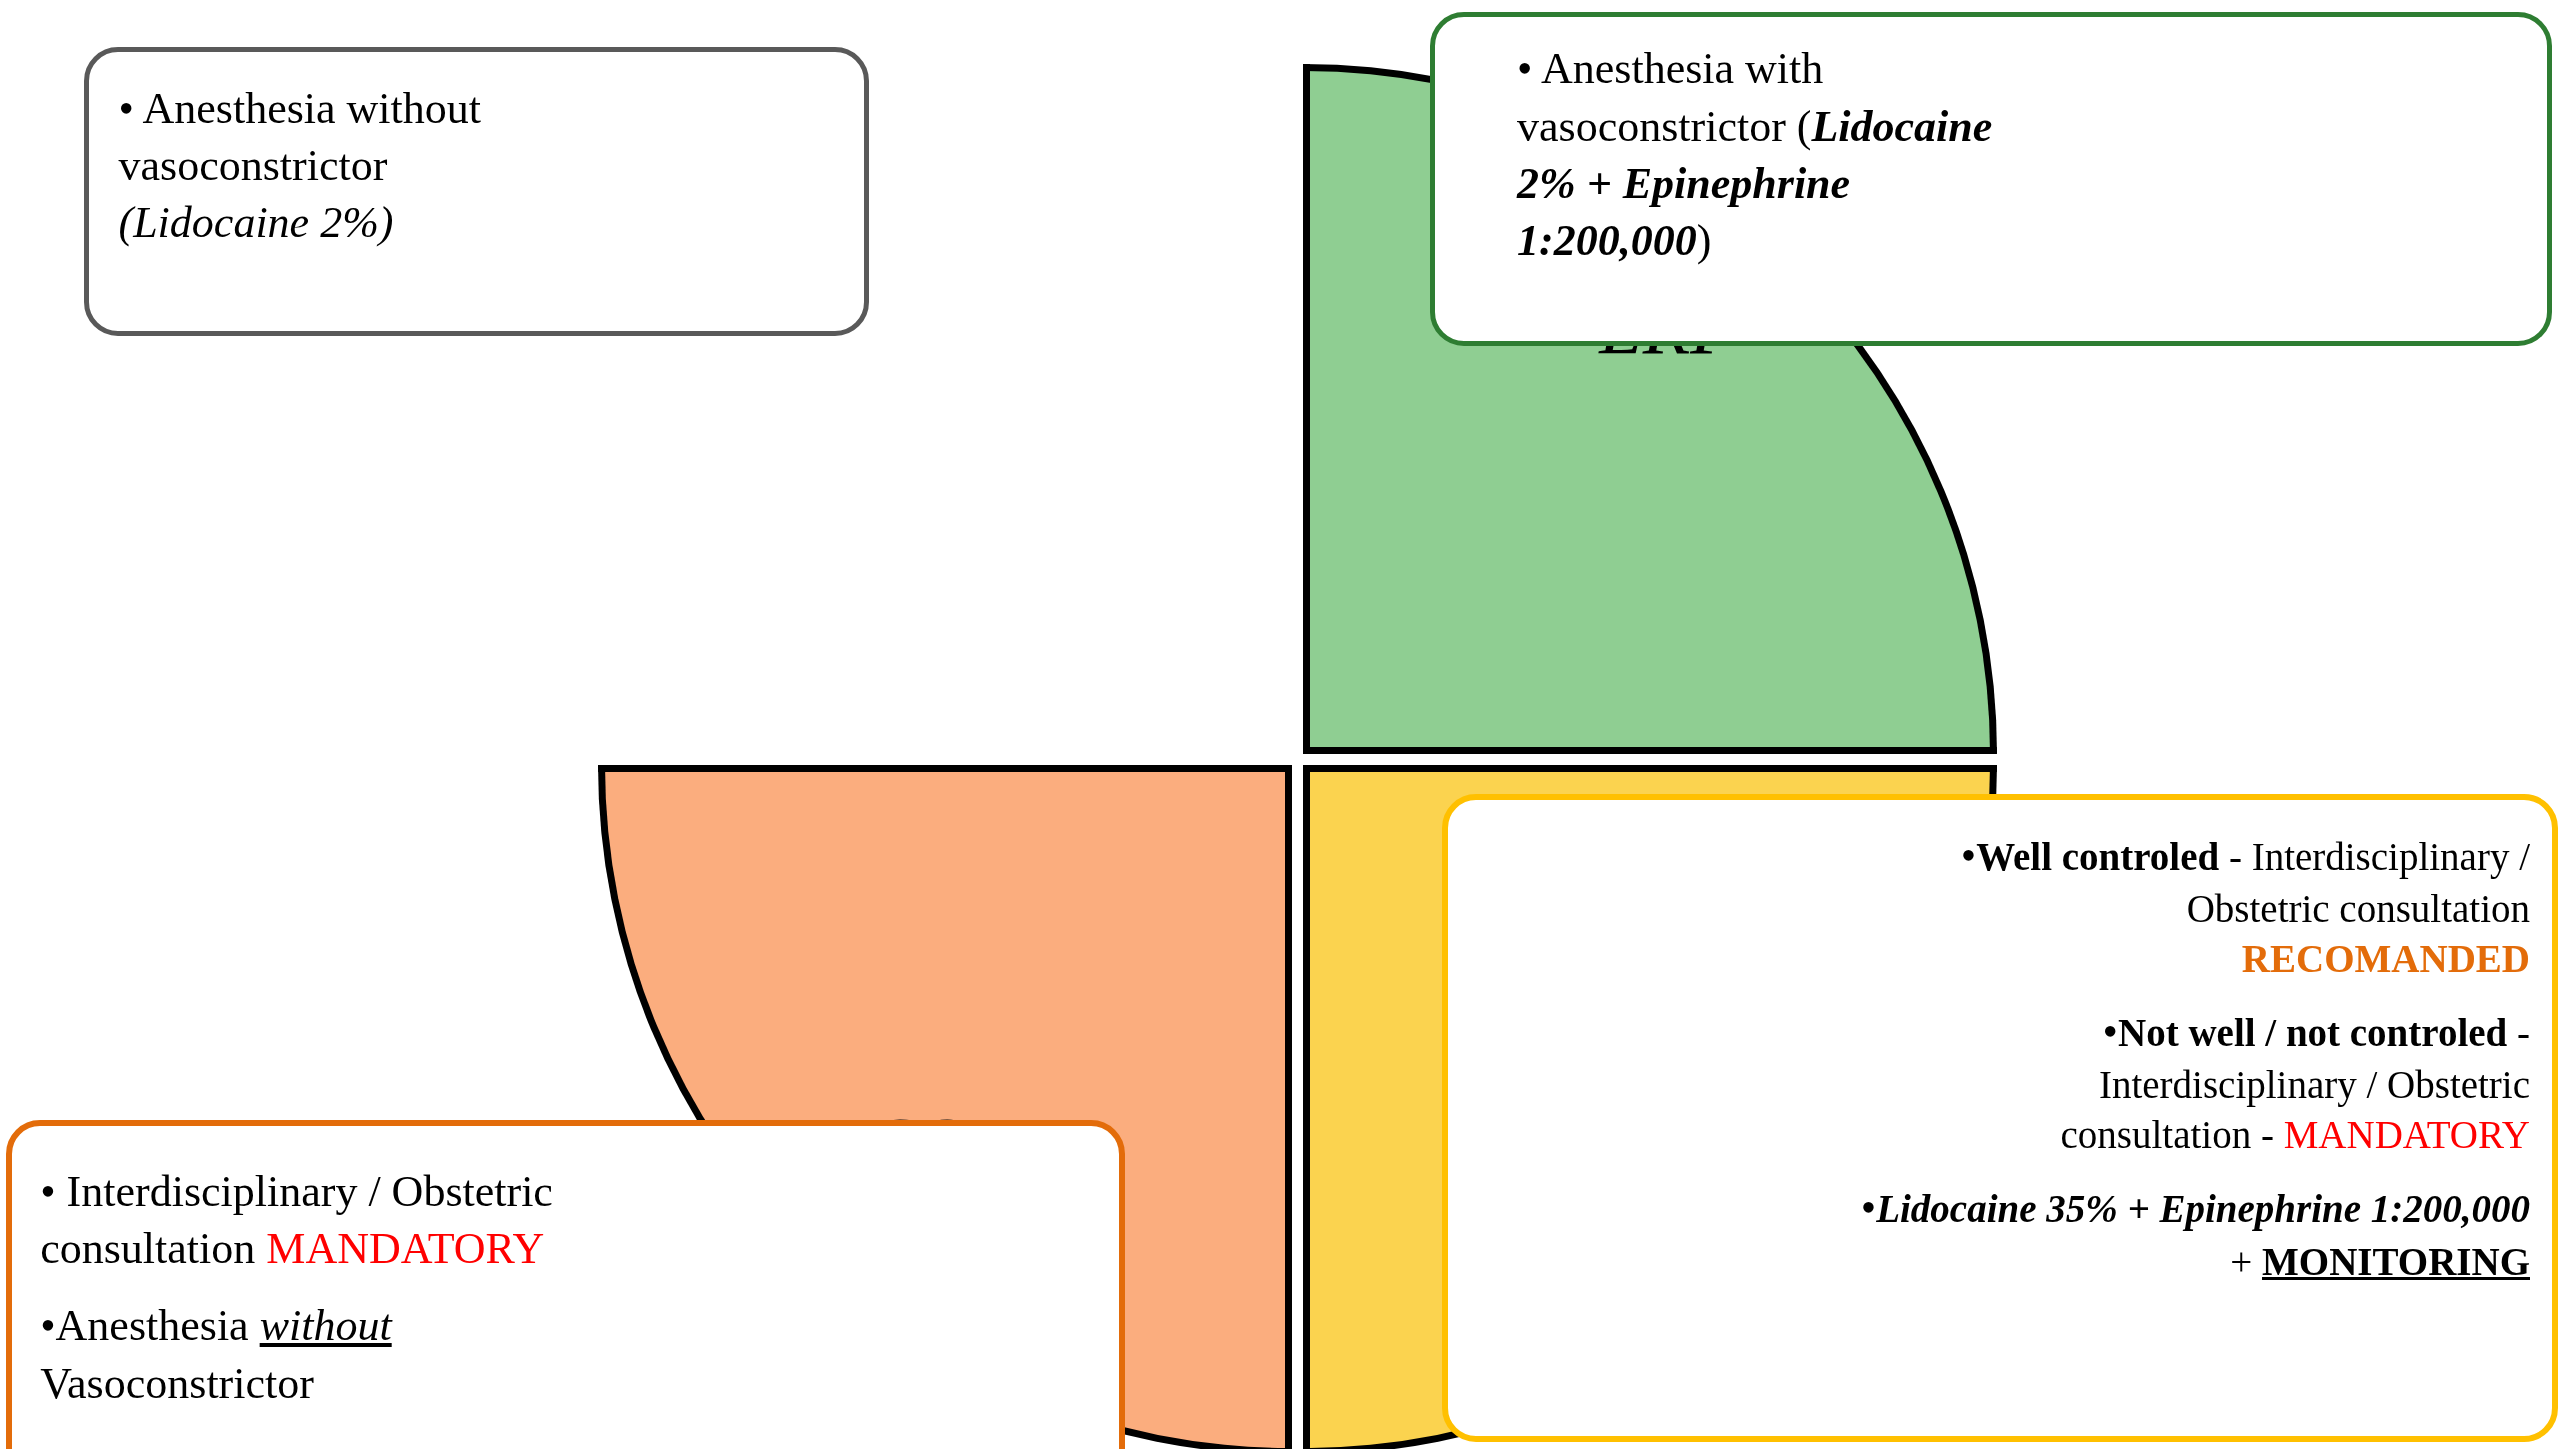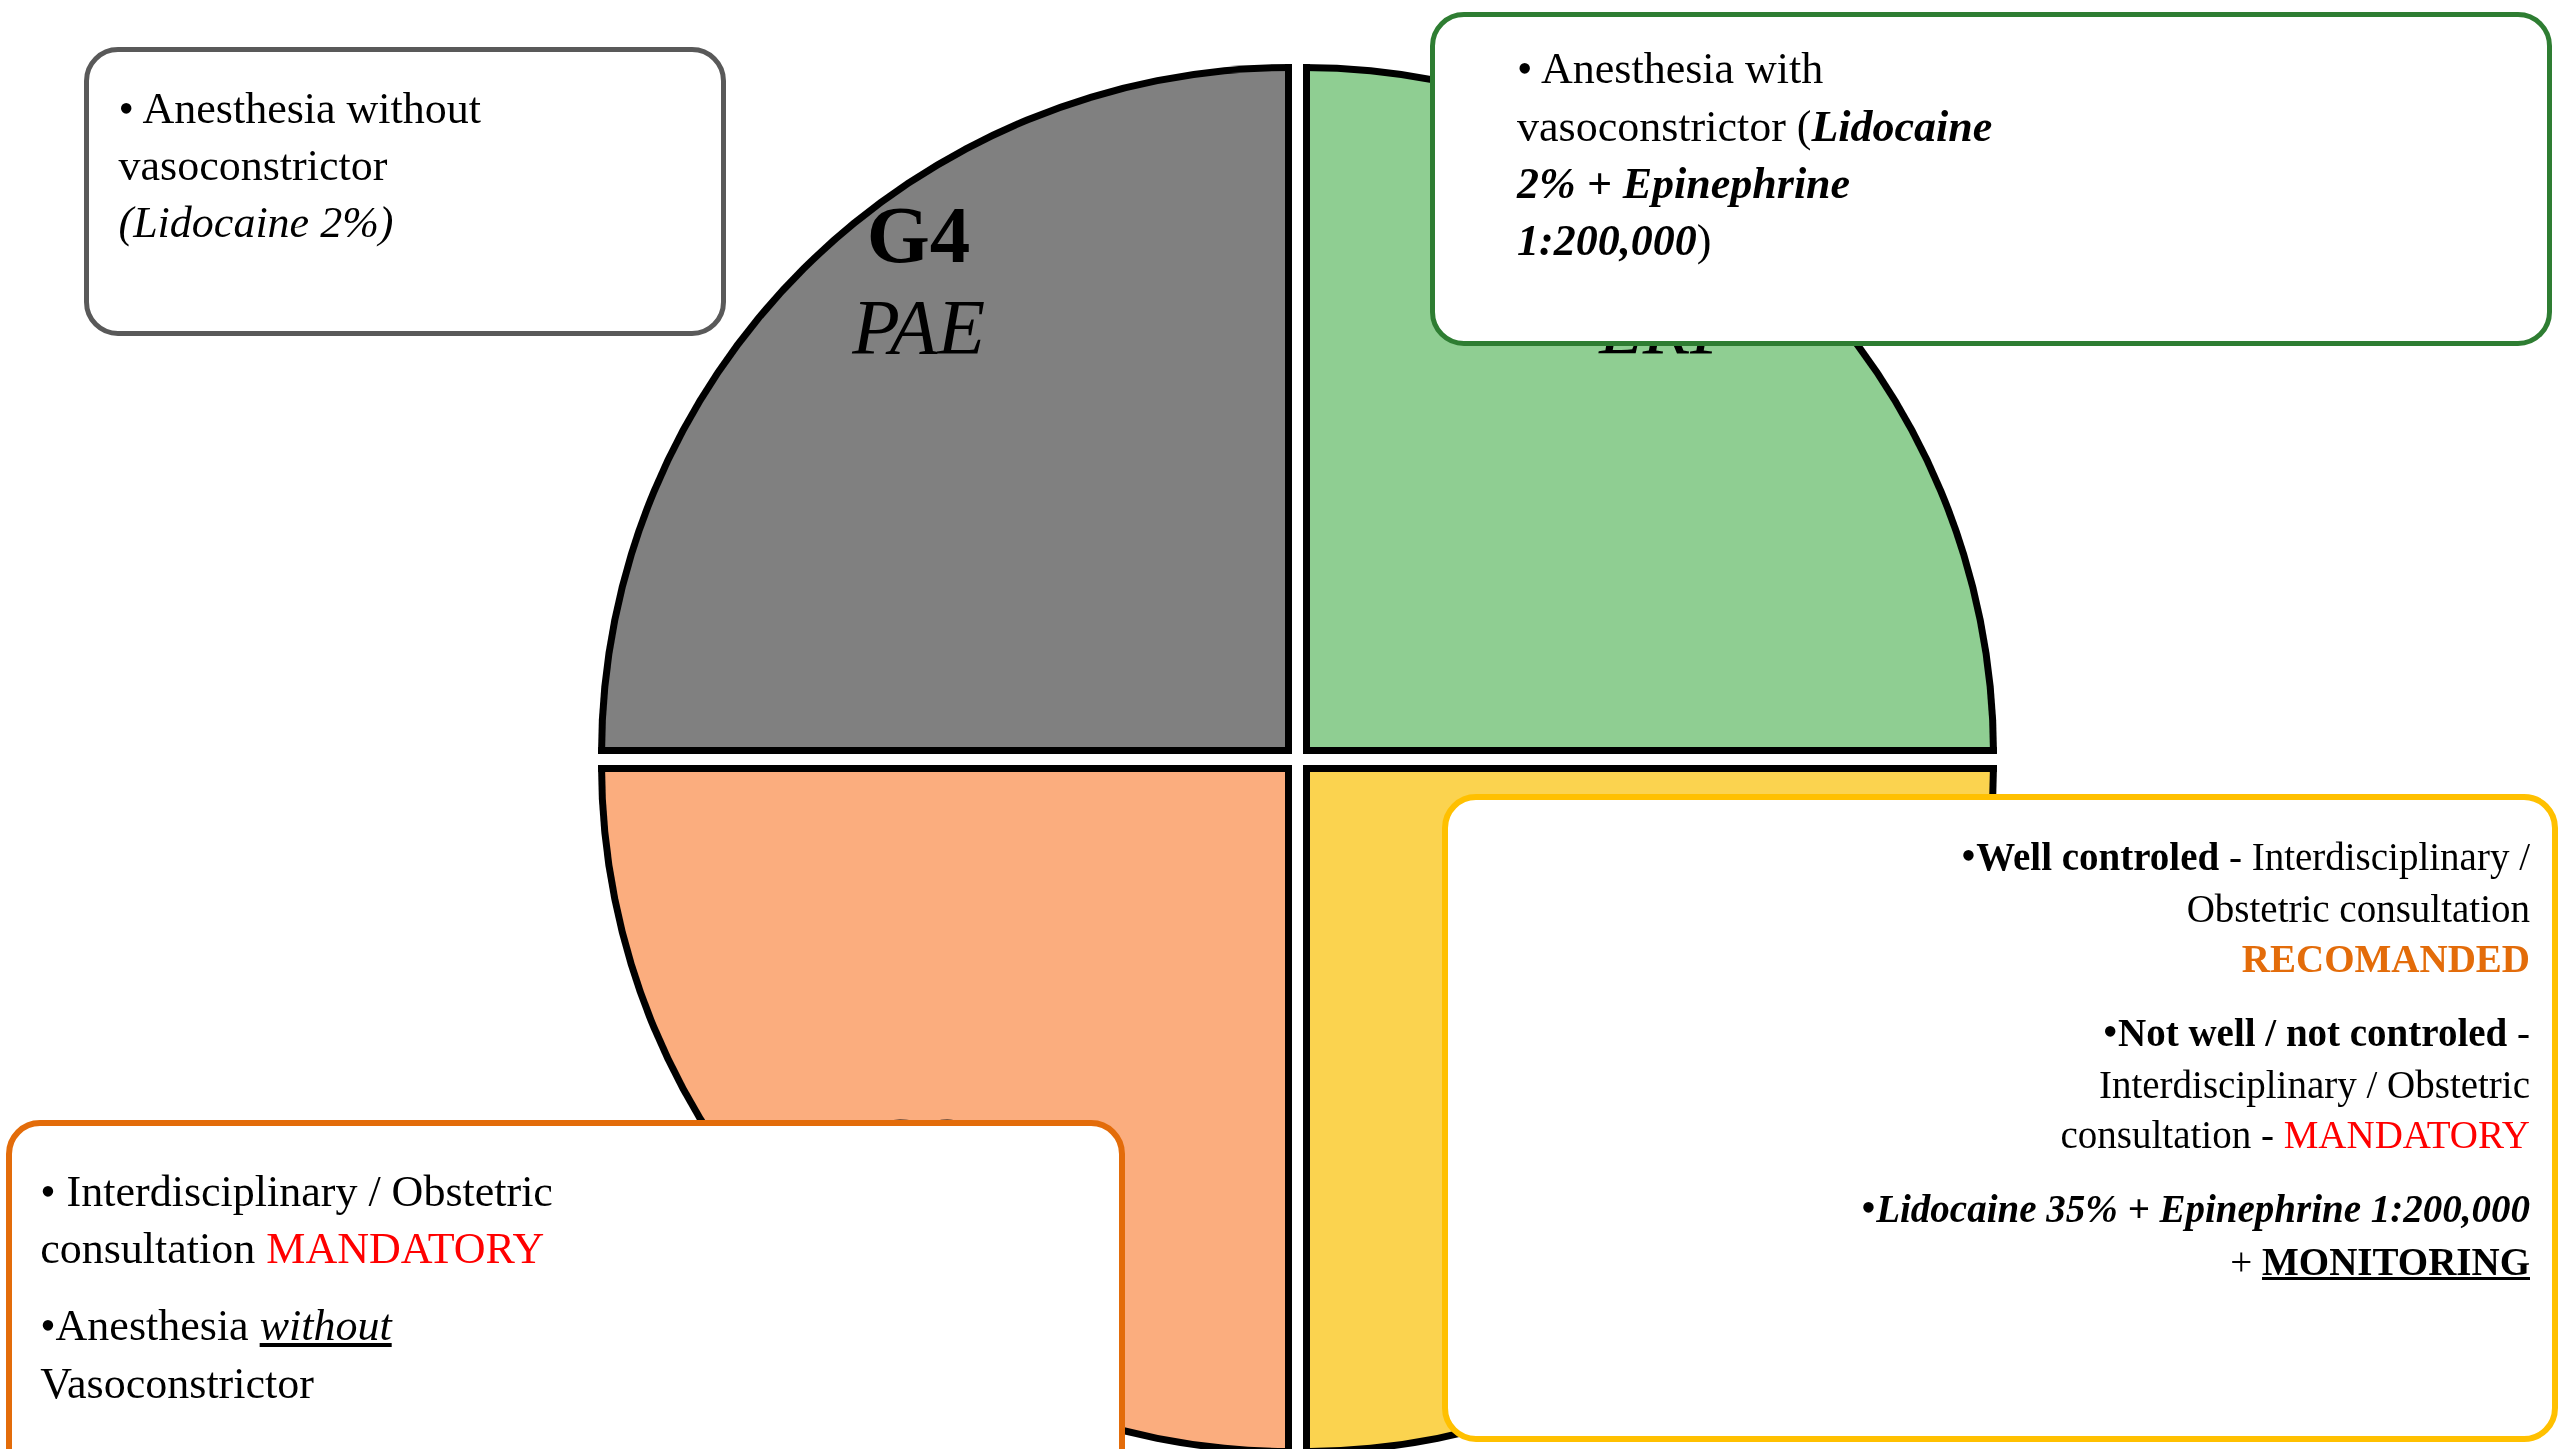--- a/index.html
+++ b/index.html
@@ -29,21 +29,21 @@
        border-radius:34px;}
   .btext{font-size:44px;line-height:1.30;}
   .bul{font-size:44px;}
   b{font-weight:bold;}
   i{font-style:italic;}
   u{text-decoration:underline;}
   .red{color:#FF0000;}
   .orangeTxt{color:#E36C0A;}
 
   
-  #box-g4{left:84px;top:47px;width:642px;height:289px;
+  #box-g4{left:84px;top:47px;width:785px;height:289px;
           border:5.4px solid #595959;z-index:5;}
   #box-g4 .btext{padding:28px 0 0 29.5px;}
 
   
   #box-g1{left:1430px;top:12.4px;width:1122px;height:334px;
           border:5.4px solid #2E7D32;z-index:5;}
   #box-g1 .btext{padding:23px 47px 0 82px;}
 
   
   #box-g3{left:6.2px;top:1120px;width:1119px;height:371px;
@@ -54,26 +54,20 @@
   #box-g2{left:1442px;top:794px;width:1116px;height:648px;
           border:6.2px solid #FFC000;z-index:5;text-align:right;}
   #box-g2 .btext{padding:28px 22px 0 31px;font-size:39px;line-height:1.28;}
   .tight{margin-top:20px;}
 </style>
 </head>
 <body>
 
 <div id="pie">
 
-  <div class="quad q-tl">
-    <div class="qlabel">
-      <div class="qcode">G4</div>
-      <div class="qname">PAE</div>
-    </div>
-  </div>
 
   <div class="quad q-tr">
     <div class="qlabel">
       <div class="qcode">G1</div>
       <div class="qname">LRP</div>
     </div>
   </div>
 
   <div class="quad q-bl">
     <div class="qlabel">

